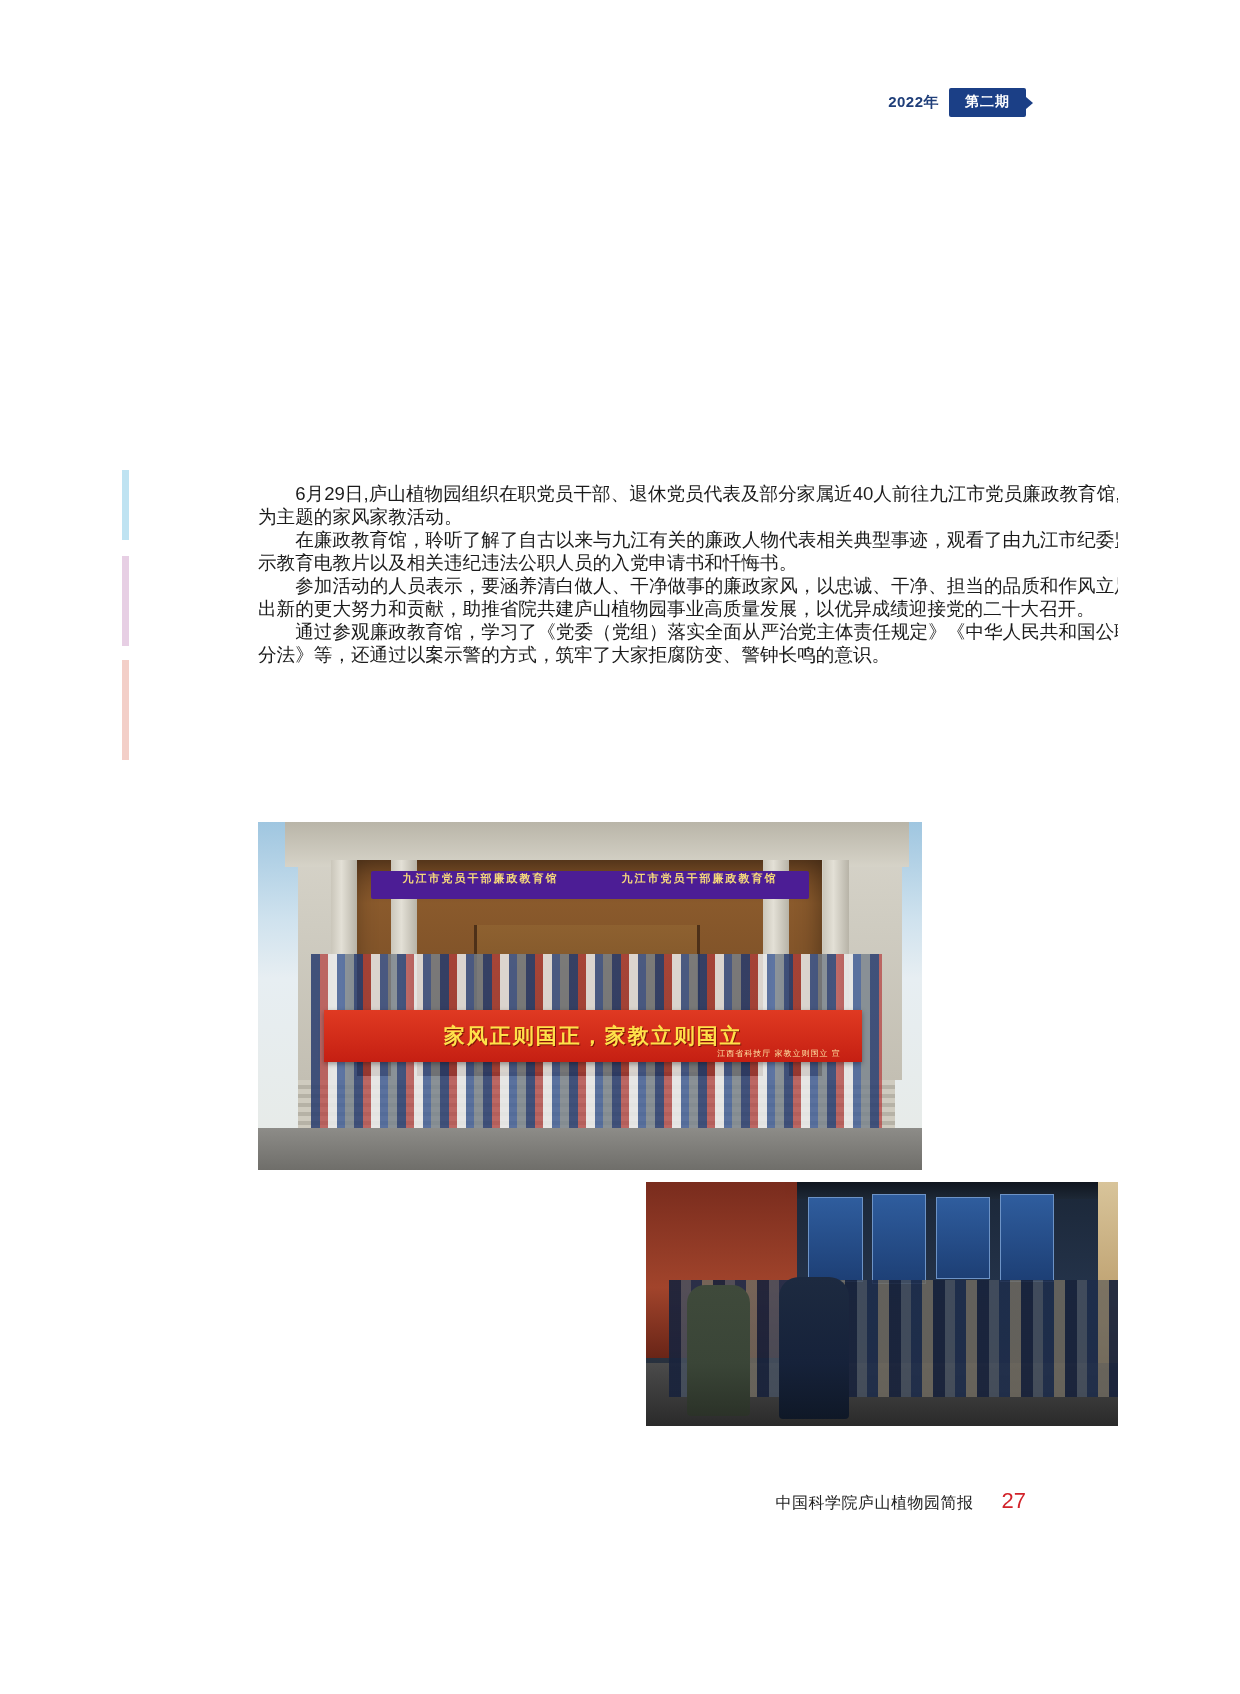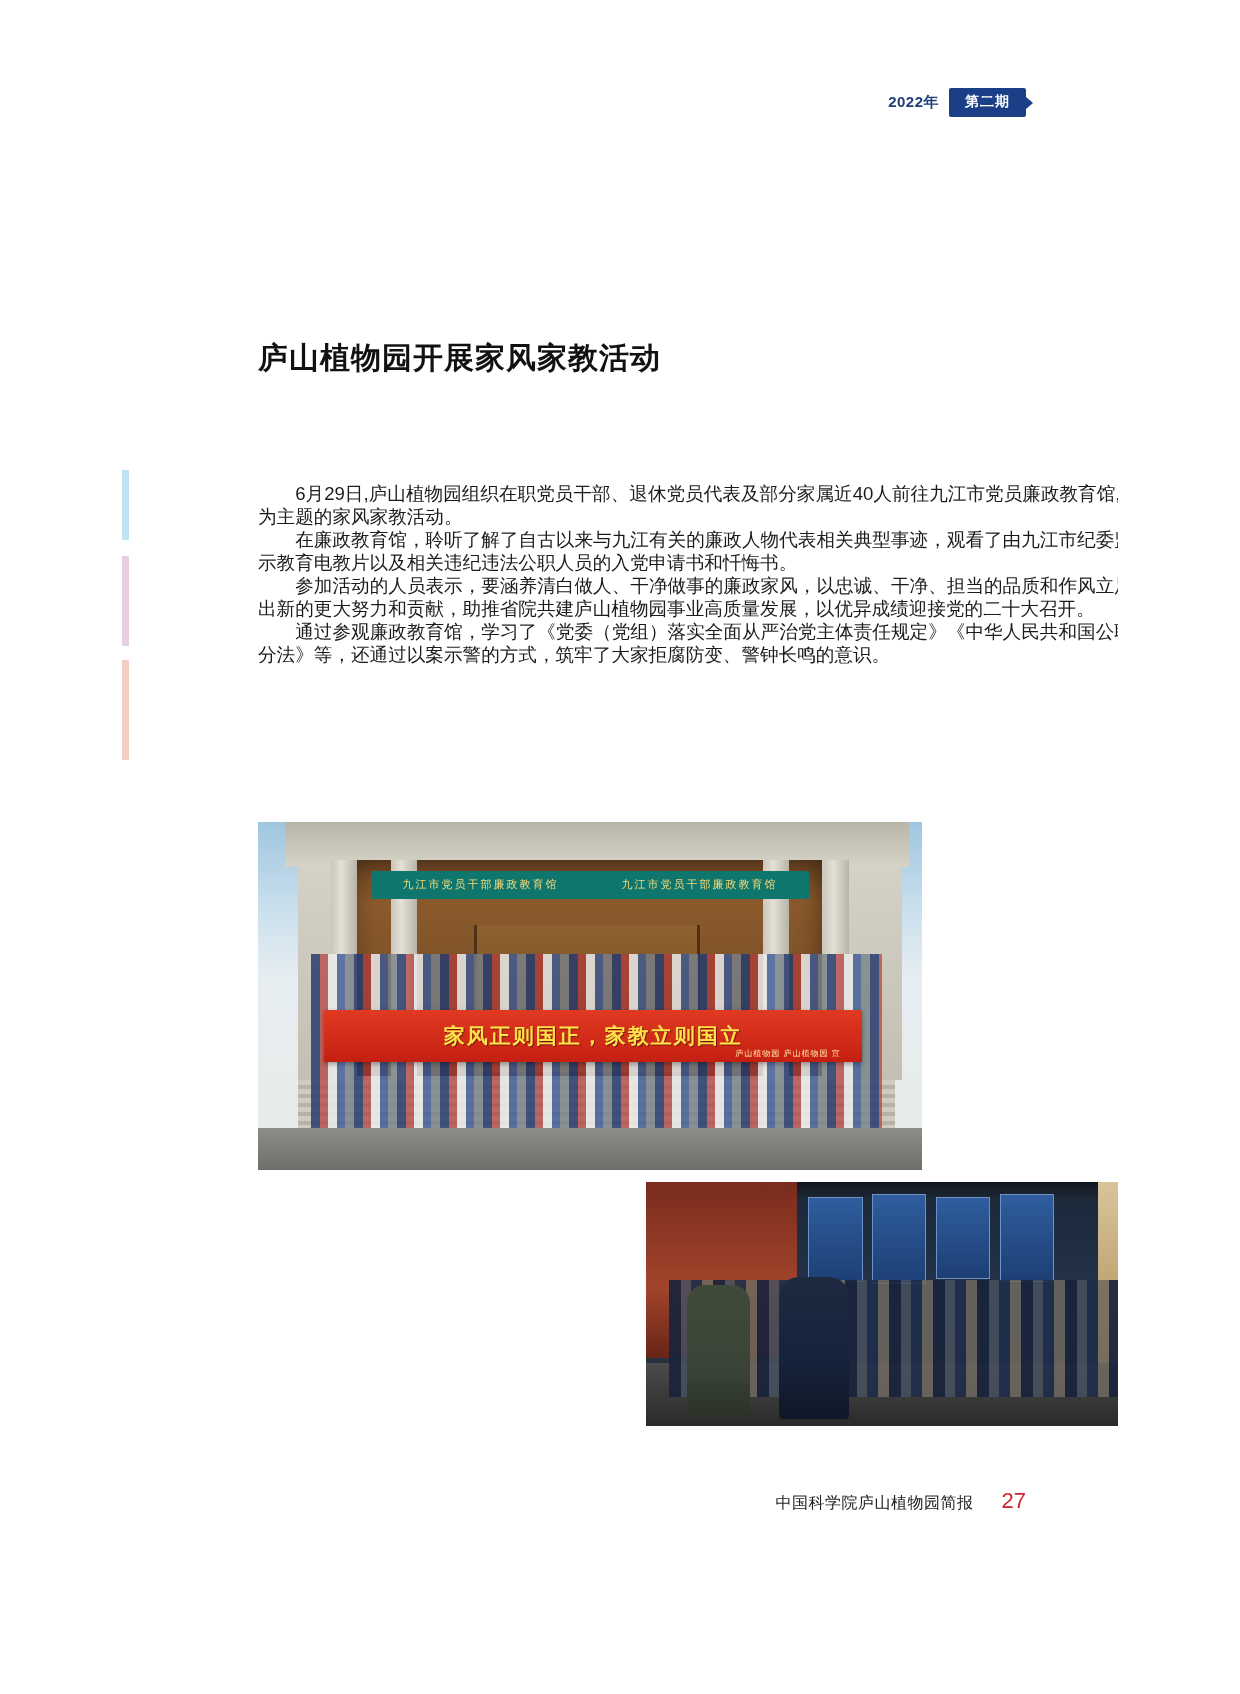--- a/index.html
+++ b/index.html
@@ -146,27 +146,27 @@
     width: 26px;
     background: linear-gradient(90deg,#cac6ba,#e3e0d6 40%,#b7b3a7);
   }
   .p1-col.c1 { left: 11%; }
   .p1-col.c2 { left: 20%; }
   .p1-col.c3 { right: 20%; }
   .p1-col.c4 { right: 11%; }
   .p1-sign {
     position: absolute;
     left: 17%; right: 17%; top: 14%; height: 8%;
-    background: #0f766e;
+    background: #4c1d95;
     border-radius: 2px;
     color: #f5d97a;
     font-size: 11px;
     letter-spacing: 2px;
-    display: flex; align-items: center; justify-content: space-around;
-    font-weight: normal;
+    display: flex; justify-content: space-around;
+    font-weight: bold;
     white-space: nowrap;
     overflow: hidden;
   }
   .p1-crowd {
     position: absolute;
     left: 8%; right: 6%; top: 38%; height: 50%;
     background:
       repeating-linear-gradient(90deg,
         rgba(40,60,110,.85) 0 9px,
         rgba(180,60,60,.70) 9px 17px,
@@ -298,21 +298,20 @@
 
   <div class="header">
     <span class="header-year">2022年</span>
     <span class="header-issue">第二期</span>
   </div>
 
   <div class="bleed bleed-1"></div>
   <div class="bleed bleed-2"></div>
   <div class="bleed bleed-3"></div>
 
-  <h1 class="title">庐山植物园开展家风家教活动</h1>
 
   <div class="body-text">
     <p>6月29日,庐山植物园组织在职党员干部、退休党员代表及部分家属近40人前往九江市党员廉政教育馆,开展以“清廉”为主题的家风家教活动。</p>
     <p>在廉政教育馆，聆听了解了自古以来与九江有关的廉政人物代表相关典型事迹，观看了由九江市纪委监委录制的警示教育电教片以及相关违纪违法公职人员的入党申请书和忏悔书。</p>
     <p>参加活动的人员表示，要涵养清白做人、干净做事的廉政家风，以忠诚、干净、担当的品质和作风立足自身岗位作出新的更大努力和贡献，助推省院共建庐山植物园事业高质量发展，以优异成绩迎接党的二十大召开。</p>
     <p>通过参观廉政教育馆，学习了《党委（党组）落实全面从严治党主体责任规定》《中华人民共和国公职人员政务处分法》等，还通过以案示警的方式，筑牢了大家拒腐防变、警钟长鸣的意识。</p>
   </div>
 
   <div class="photo photo-main">
     <div class="p1-sky"></div>
@@ -326,21 +325,21 @@
     <div class="p1-col c3"></div>
     <div class="p1-col c4"></div>
     <div class="p1-sign">
       <span>九江市党员干部廉政教育馆</span>
       <span>九江市党员干部廉政教育馆</span>
     </div>
     <div class="p1-steps"></div>
     <div class="p1-crowd"></div>
     <div class="p1-banner">
       <span class="p1-banner-text">家风正则国正，家教立则国立</span>
-      <span class="p1-banner-sub">庐山植物园  庐山植物园  宣</span>
+      <span class="p1-banner-sub">江西省科技厅  家教立则国立  宣</span>
     </div>
     <div class="p1-ground"></div>
   </div>
 
   <div class="photo photo-second">
     <div class="p2-bg"></div>
     <div class="p2-ceiling"></div>
     <div class="p2-wall-left"></div>
     <div class="p2-wall-right"></div>
     <div class="p2-panel a"></div>

